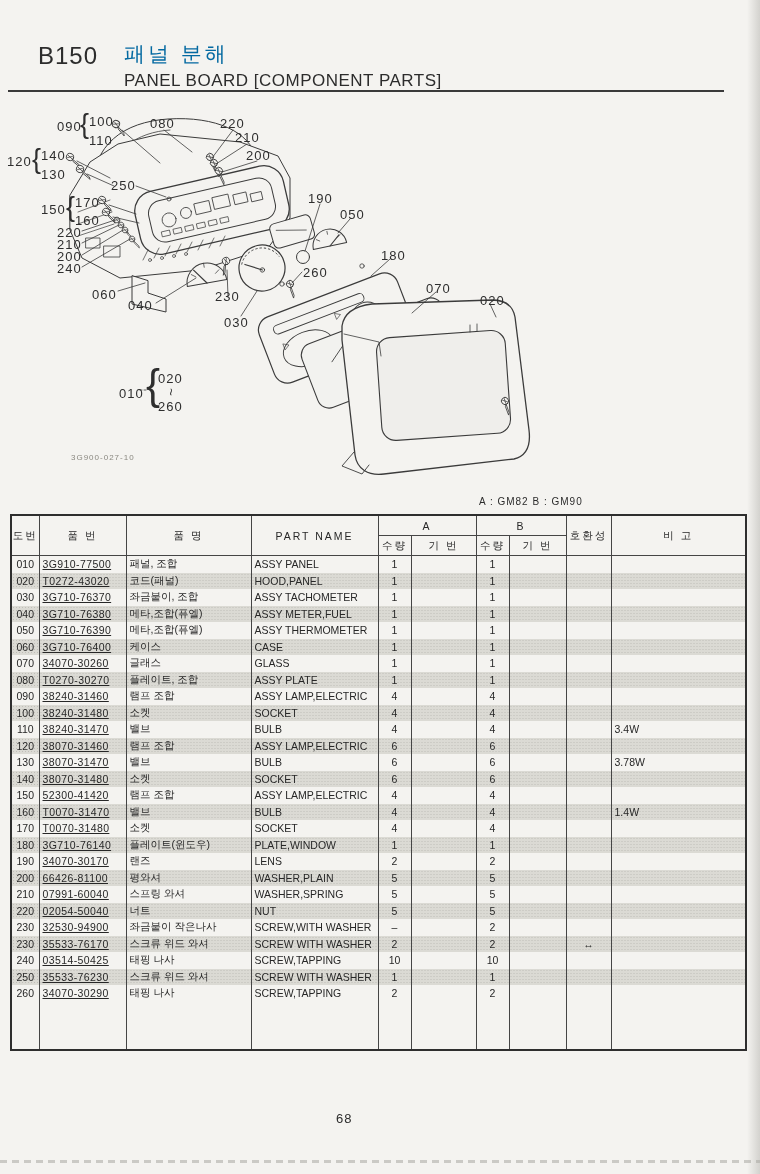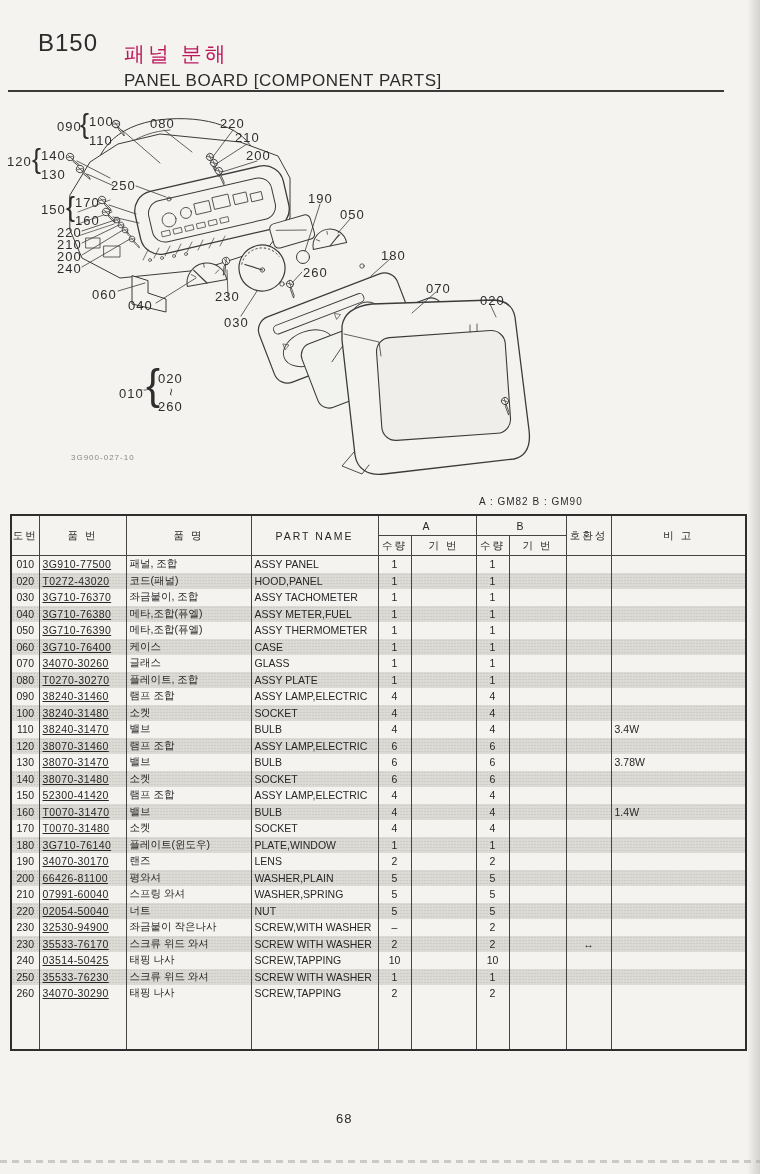--- a/index.html
+++ b/index.html
@@ -4,22 +4,22 @@
 <style>
   html,body{margin:0;padding:0;background:#e9e8e5;}
   .page{position:relative;width:760px;height:1174px;background:#f4f3f0;overflow:hidden;
         font-family:"Liberation Sans",sans-serif;color:#262626;}
   
   .scan-right{position:absolute;top:0;right:0;width:13px;height:100%;
       background:linear-gradient(to left,#d3d2ce,rgba(211,210,206,0));}
   .scan-bottom{position:absolute;left:0;top:1160px;width:100%;height:3px;opacity:.55;
       background:repeating-linear-gradient(90deg,#a9a8a2 0 7px,transparent 7px 12px);}
   
-  .sec-code{position:absolute;left:38px;top:29px;font-size:24px;letter-spacing:1px;color:#2c2c2c;}
-  .title-ko{position:absolute;left:124px;top:40px;font-size:21px;letter-spacing:3px;color:#be185d;}
+  .sec-code{position:absolute;left:38px;top:42px;font-size:24px;letter-spacing:1px;color:#2c2c2c;}
+  .title-ko{position:absolute;left:124px;top:40px;font-size:21px;letter-spacing:3px;color:#0369a1;}
   .title-en{position:absolute;left:124px;top:71px;font-size:17px;letter-spacing:.5px;color:#2c2c2c;}
   .head-rule{position:absolute;left:8px;top:90px;width:716px;height:2px;background:#3a3a3a;}
   
   .diagram{position:absolute;left:0;top:100px;width:560px;height:400px;}
   .diagram svg{position:absolute;left:0;top:0;}
   .callout{position:absolute;font-size:13px;letter-spacing:1px;color:#2e2e2e;line-height:1;white-space:pre;}
   .callout.muted{color:#8a8880;margin-left:35px;}
   .variant-note{position:absolute;left:479px;top:496px;font-size:10px;letter-spacing:1px;color:#2c2c2c;}
   
   table.parts{position:absolute;left:10px;top:514px;width:735px;border-collapse:collapse;

